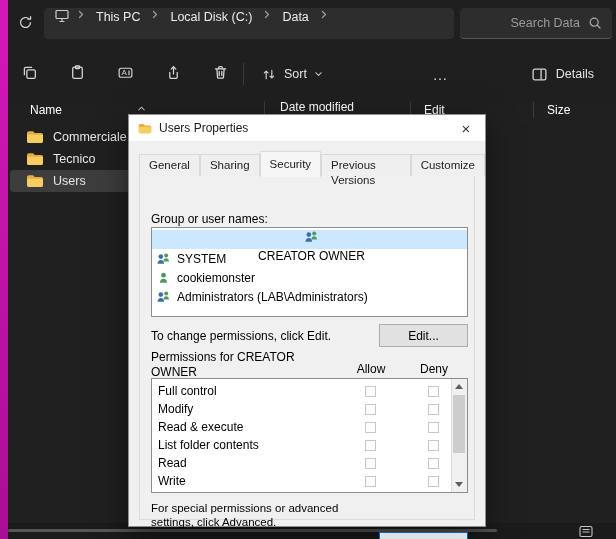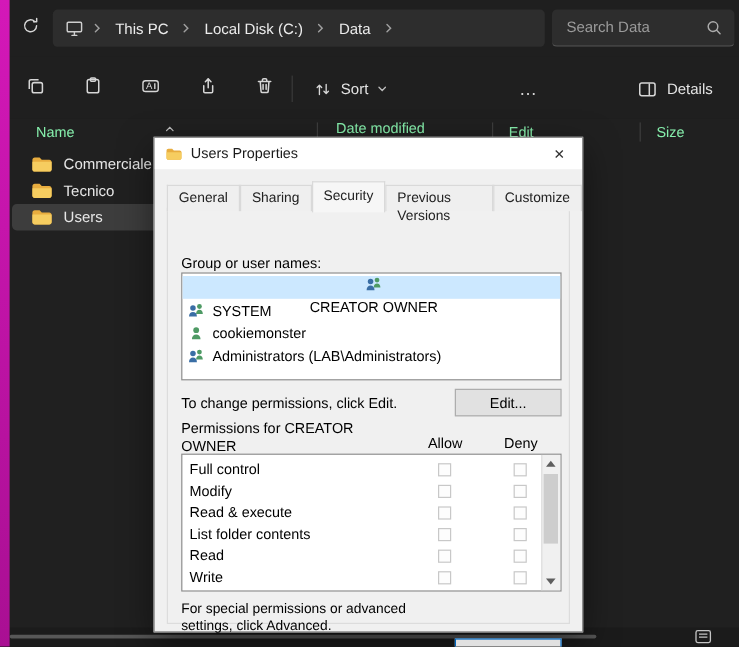--- a/index.html
+++ b/index.html
@@ -7,42 +7,42 @@
 
   
   .accent{position:absolute;left:0;top:0;width:8px;height:539px;z-index:15;
           background:linear-gradient(180deg,#d418b8,#a90f93);}
 
   
   .topbar{position:absolute;left:8px;top:0;right:0;height:47px;background:#1f1f1f;}
   .iconbtn{display:flex;align-items:center;justify-content:center;border-radius:4px;}
   .refresh{position:absolute;left:12px;top:13px;width:26px;height:22px;}
   .crumbbar{position:absolute;left:44px;top:8px;width:410px;height:31px;background:#2d2d2d;
-            border-radius:4px;display:flex;align-items:center;gap:7px;padding:0 10px;
+            border-radius:4px;display:flex;align-items:flex-start;gap:7px;padding:0 10px;
             color:#ececec;font-size:12.5px;box-sizing:border-box;}
   .crumb{padding:2px 4px;border-radius:3px;}
   .searchbox{position:absolute;left:460px;top:8px;width:152px;height:31px;background:#2d2d2d;
              border-radius:4px;border-bottom:1px solid #565656;display:flex;align-items:center;
              padding:0 10px;box-sizing:border-box;gap:6px;}
   .searchbox input{flex:1;min-width:0;background:transparent;border:none;outline:none;
-             color:#fca5a5;font-size:12.5px;font-family:"Liberation Sans",sans-serif;}
+             color:#fca5a5;font-size:12.5px;font-family:"Liberation Sans",sans-serif;text-align:right;}
   .searchbox input::placeholder{color:#9b9b9b;opacity:1;}
 
   
   .toolbar{position:absolute;left:8px;top:47px;right:0;height:52px;background:#1f1f1f;}
   .tb{position:absolute;top:57px;width:38px;height:34px;}
   .tsep{position:absolute;left:243px;top:63px;width:1px;height:22px;background:#3a3a3a;}
   .lblbtn{position:absolute;top:57px;height:34px;display:flex;align-items:center;gap:7px;
           padding:0 9px;border-radius:4px;color:#e3e3e3;font-size:12.5px;}
   .details-btn{position:absolute;right:12px;top:57px;height:34px;display:flex;align-items:center;
           gap:8px;padding:0 10px;border-radius:4px;color:#e3e3e3;font-size:12.5px;}
   .ellipsis{color:#d6d6d6;font-size:15px;}
 
   
-  .colhdr{position:absolute;font-size:12px;color:#86efac;}
+  .colhdr{position:absolute;font-size:12px;color:#ffffff;}
   .colsep{position:absolute;top:102px;width:1px;height:16px;background:#3d3d3d;}
   .sortcaret{position:absolute;left:137px;top:98px;}
 
   
   .files{position:absolute;left:10px;top:126px;width:265px;}
   .frow{height:22px;display:flex;align-items:center;gap:9px;padding-left:16px;
         color:#e6e6e6;font-size:12.5px;border-radius:4px;}
   .frow.selected{background:#3d3d3d;}
 
   

